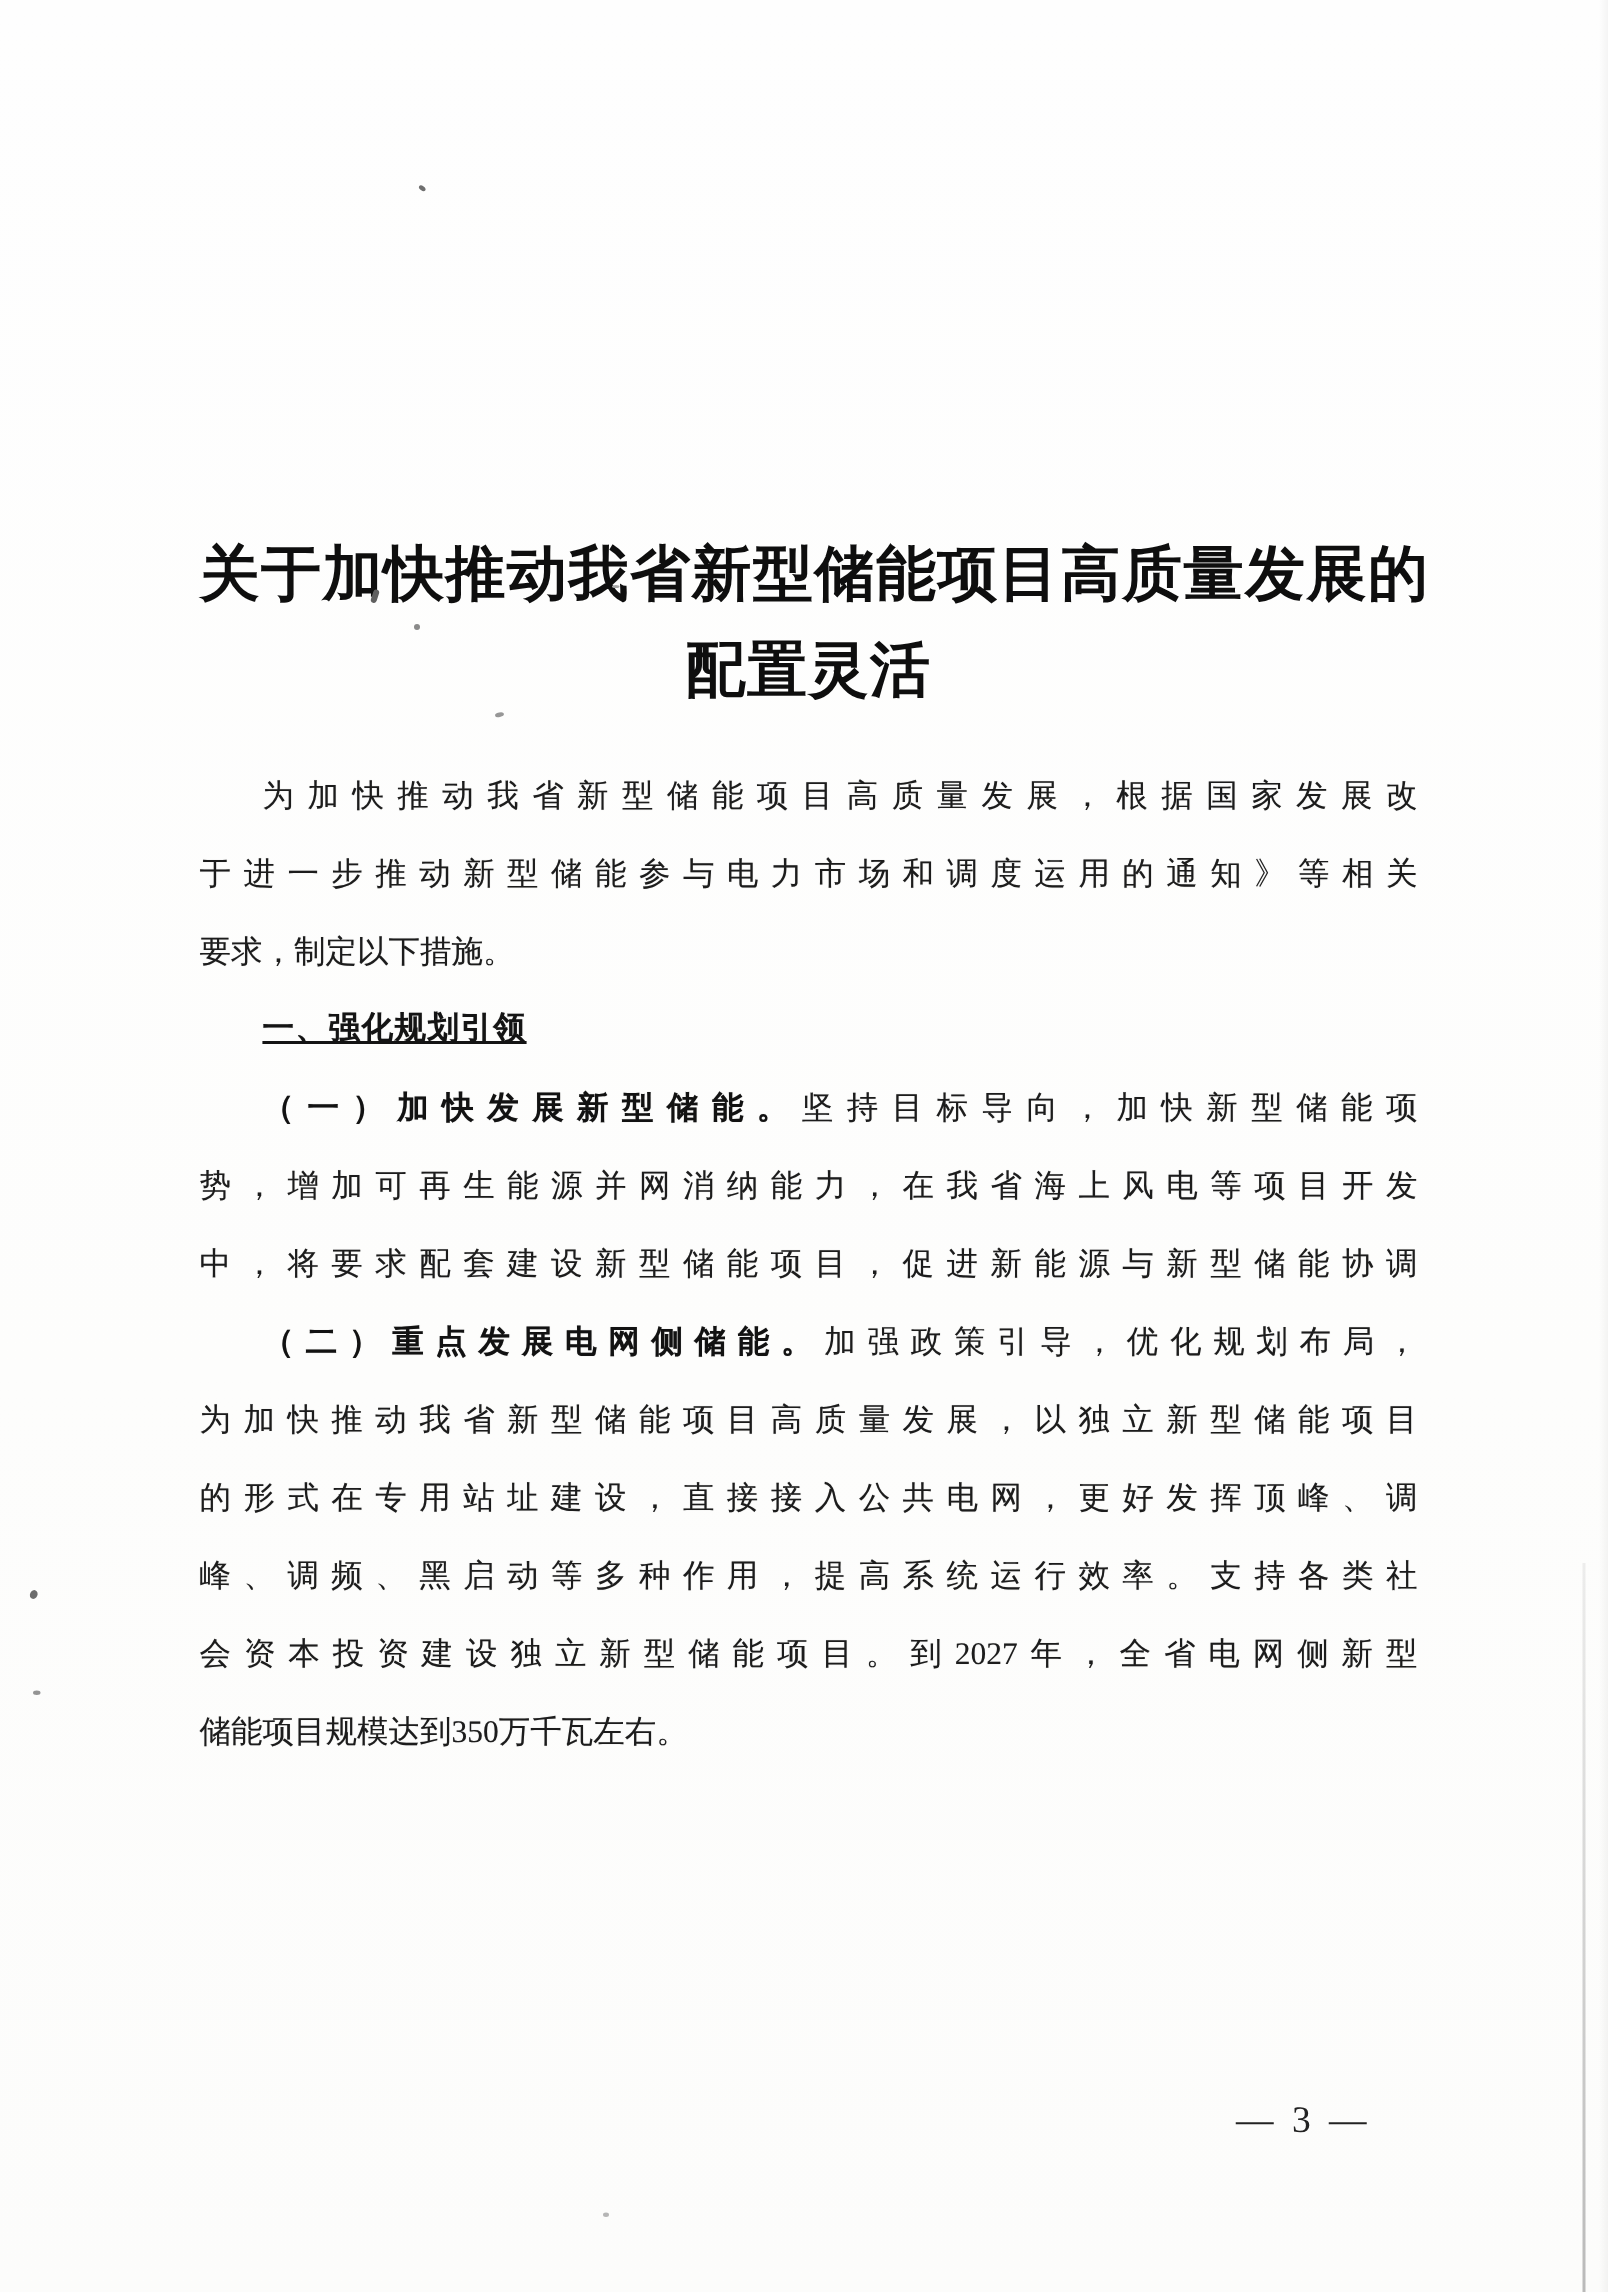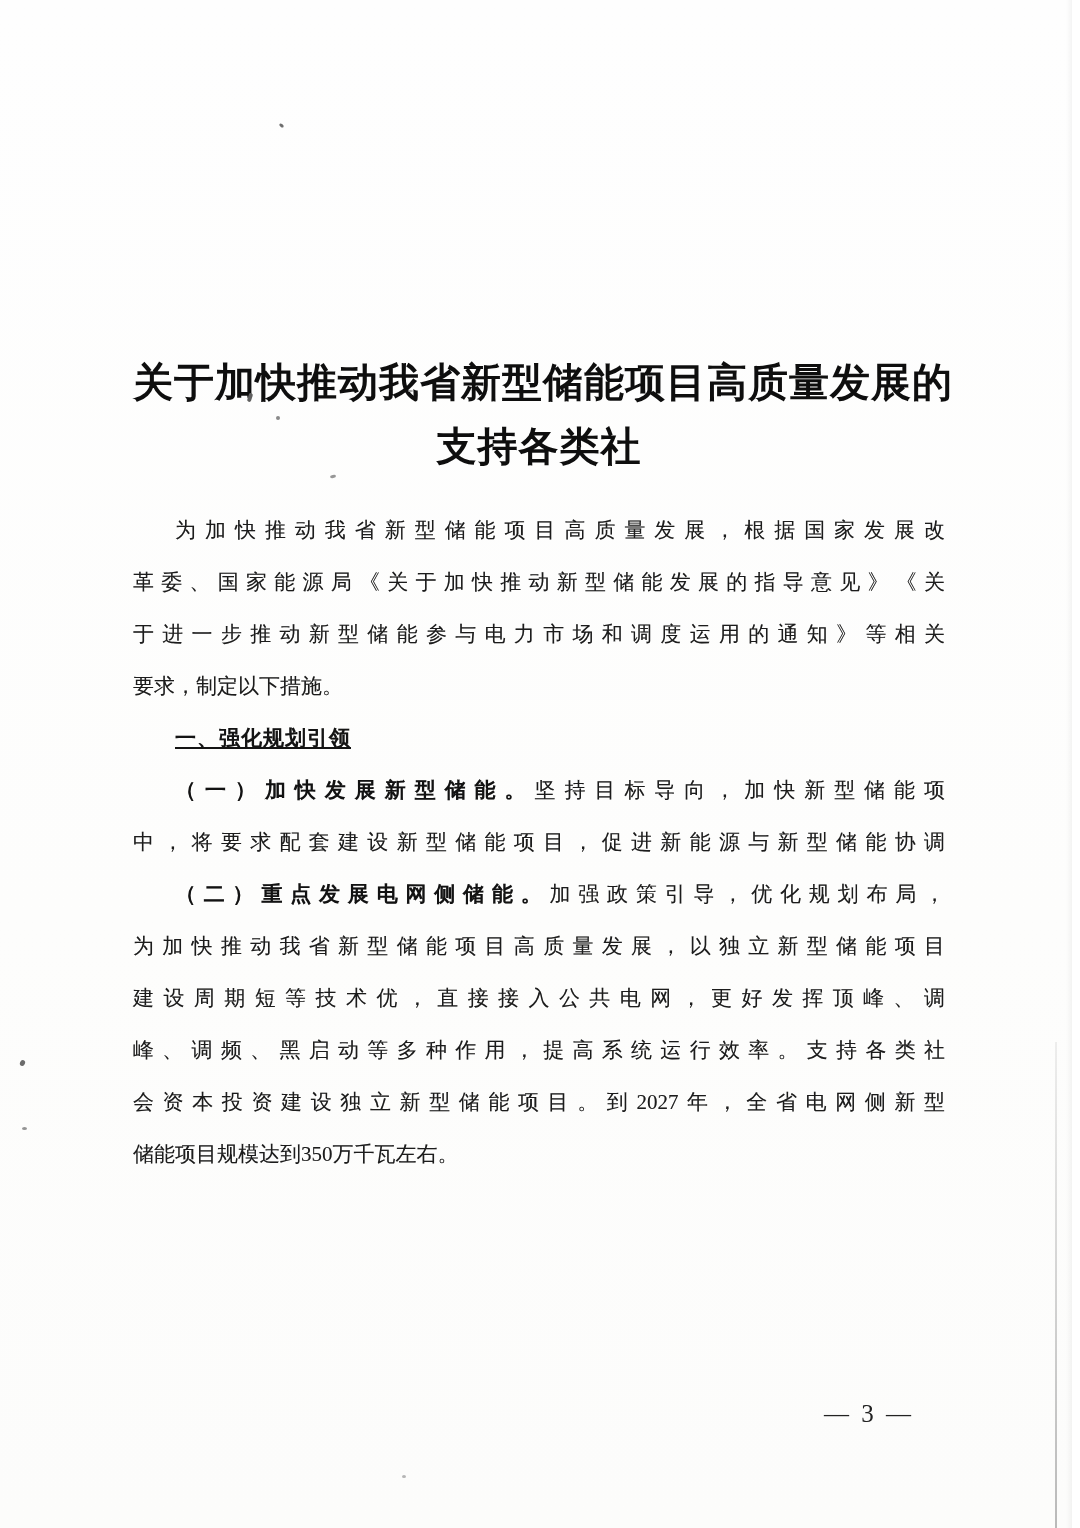--- a/index.html
+++ b/index.html
@@ -78,41 +78,41 @@
     background: linear-gradient(90deg, rgba(0,0,0,0), rgba(0,0,0,0.04));
   }
 </style>
 </head>
 <body>
 
 <div class="page">
 
   <h1 class="doc-title">
     <span class="t-line">关于加快推动我省新型储能项目高质量发展的</span>
-    <span class="t-line">支持各类社</span>
+    <span class="t-line">配置灵活</span>
   </h1>
 
   <div class="doc-body">
     <div class="line jf indent">为加快推动我省新型储能项目高质量发展，根据国家发展改</div>
-    <div class="line jf">革委、国家能源局《关于加快推动新型储能发展的指导意见》《关</div>
     <div class="line jf">于进一步推动新型储能参与电力市场和调度运用的通知》等相关</div>
     <div class="line">要求，制定以下措施。</div>
 
     <div class="line indent section-heading">一、强化规划引领</div>
 
     <div class="line jf indent">
       <span class="lead">（一）加快发展新型储能。</span><span>坚持目标导向，加快新型储能项</span>
     </div>
+    <div class="line jf">势，增加可再生能源并网消纳能力，在我省海上风电等项目开发</div>
     <div class="line jf">中，将要求配套建设新型储能项目，促进新能源与新型储能协调</div>
 
     <div class="line jf indent">
       <span class="lead">（二）重点发展电网侧储能。</span><span>加强政策引导，优化规划布局，</span>
     </div>
     <div class="line jf">为加快推动我省新型储能项目高质量发展，以独立新型储能项目</div>
-    <div class="line jf">建设周期短等技术优，直接接入公共电网，更好发挥顶峰、调</div>
+    <div class="line jf">的形式在专用站址建设，直接接入公共电网，更好发挥顶峰、调</div>
     <div class="line jf">峰、调频、黑启动等多种作用，提高系统运行效率。支持各类社</div>
     <div class="line jf">会资本投资建设独立新型储能项目。到2027年，全省电网侧新型</div>
     <div class="line">储能项目规模达到350万千瓦左右。</div>
   </div>
 
   <div class="page-number">— 3 —</div>
 
   <div class="speck sp-1"></div>
   <div class="speck sp-2"></div>
   <div class="speck sp-3"></div>

